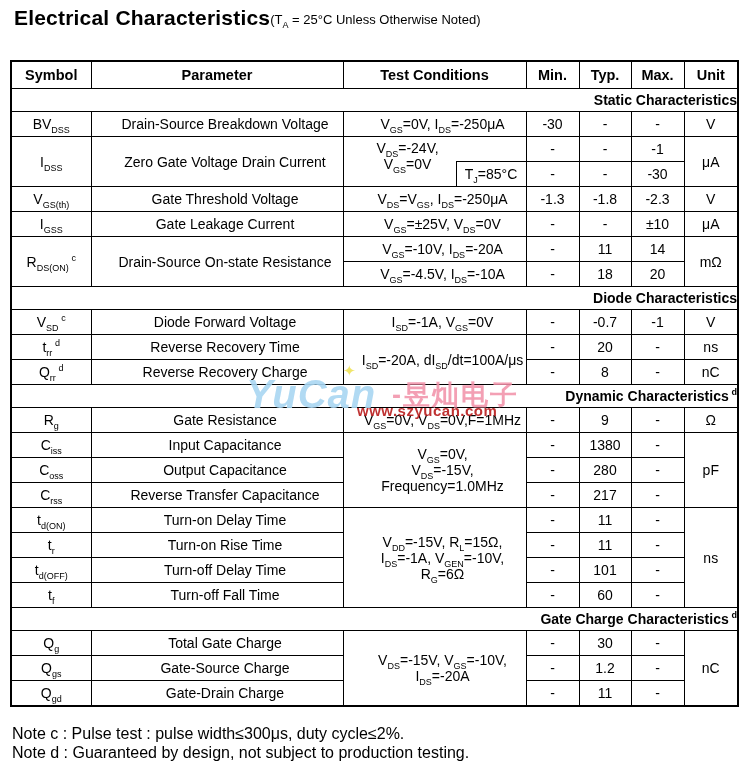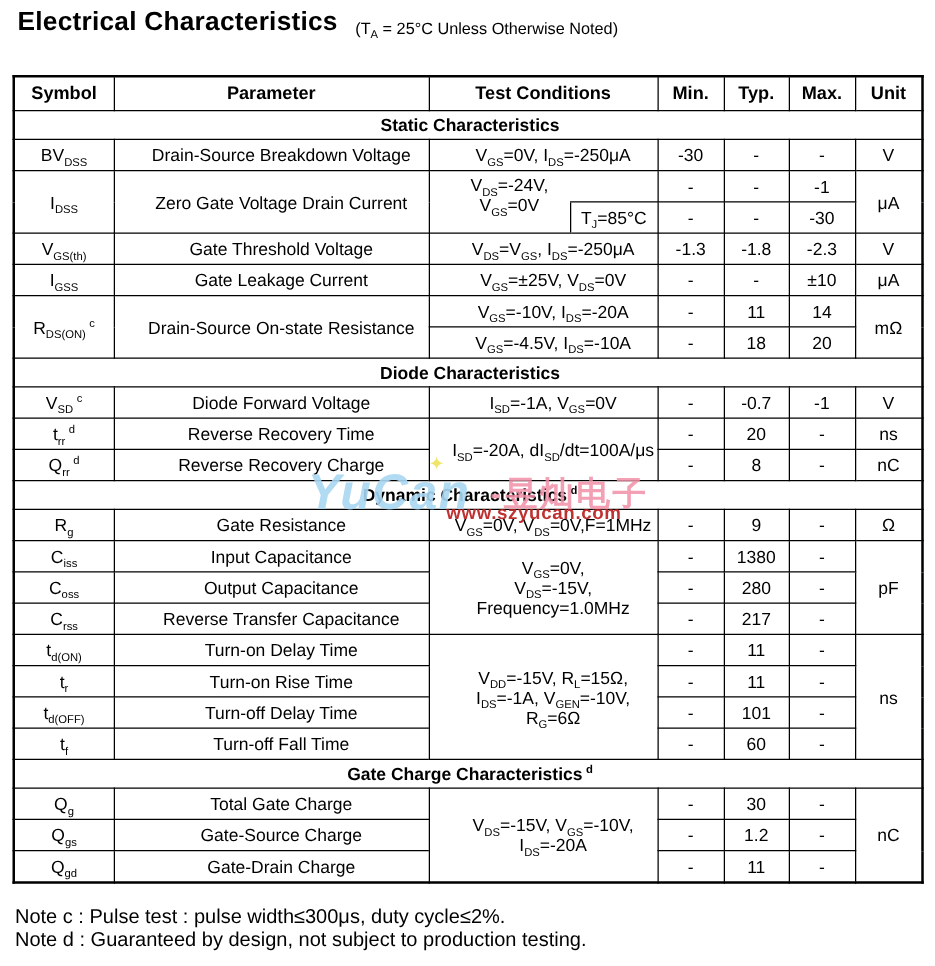--- a/index.html
+++ b/index.html
@@ -1,37 +1,37 @@
 <!DOCTYPE html>
 <html><head>
 <meta charset="utf-8">
 <style>
   html,body { margin:0; padding:0; }
   body {
     width:748px; height:773px; position:relative; background:#ffffff;
     font-family:"Liberation Sans", sans-serif; color:#000; overflow:hidden;
   }
-  .title-bar { position:absolute; left:14px; top:6px; display:flex; align-items:flex-end; gap:14px; white-space:nowrap; }
+  .title-bar { position:absolute; left:14px; top:6px; display:flex; align-items:flex-start; white-space:nowrap; }
   .title-main { font-size:21px; font-weight:bold; letter-spacing:0.2px; }
   .title-cond { font-size:13px; padding-top:6px; }
   sub { font-size:9px; line-height:0; }
   sup { font-size:9px; line-height:0; }
 
   table.chars {
     position:absolute; left:10px; top:60px; width:728px;
     border-collapse:collapse; table-layout:fixed;
     border:2px solid #000;
   }
   .chars th, .chars td {
     border:1px solid #000; font-size:14px; text-align:center;
     padding:0; line-height:16px; height:24px; overflow:hidden;
   }
   .chars thead th { font-weight:bold; height:26px; font-size:14.5px;margin-top:40px; }
   .chars tr.section-row td {
-    text-align:center; font-weight:bold; padding:1px 0 1px 3px; height:20px; font-size:14px;
+    text-align:right; font-weight:bold; padding:1px 0 1px 3px; height:20px; font-size:14px;
   }
   .chars td.al { text-align:center; padding-left:16px; }
   .chars td.va-t { vertical-align:top; padding-top:3px; }
   .chars td.no-r { border-right:none; }
   .chars td.no-l { border-left:none; }
 
   .notes { position:absolute; left:12px; top:724px; font-size:16px; line-height:19px; }
 
   .watermark { position:absolute; left:0; top:0; width:748px; height:773px; pointer-events:none; }
   .wm-latin { position:absolute; left:246px; top:372px; font-size:40px; font-weight:bold; font-style:italic; letter-spacing:1px; opacity:0.9;text-align:right; }

